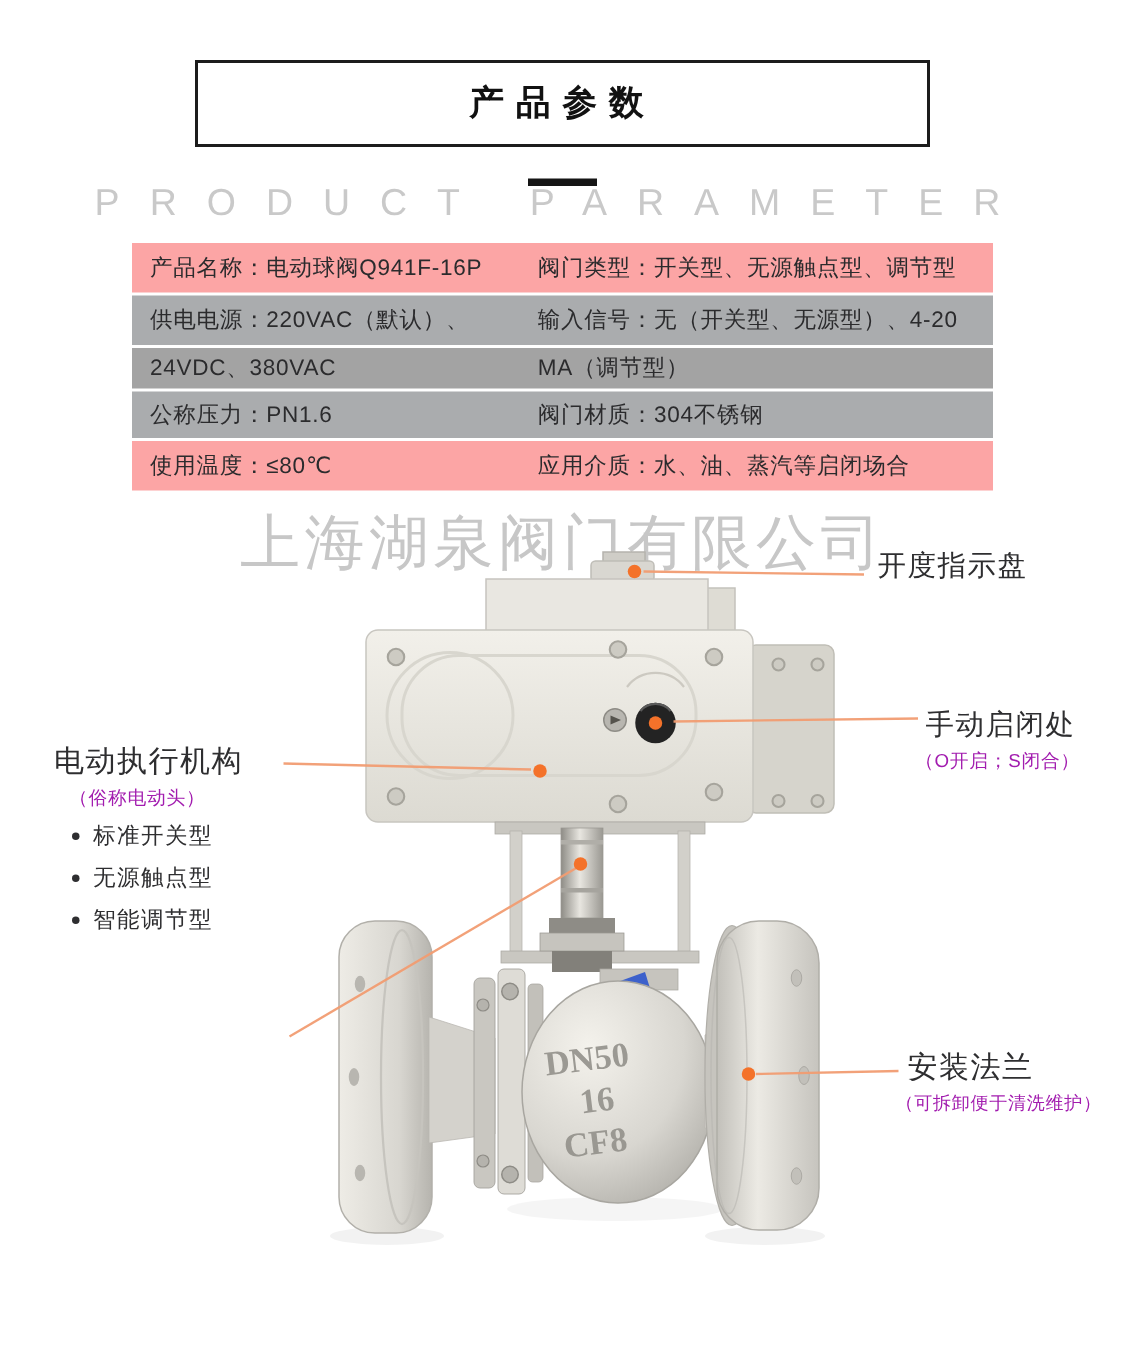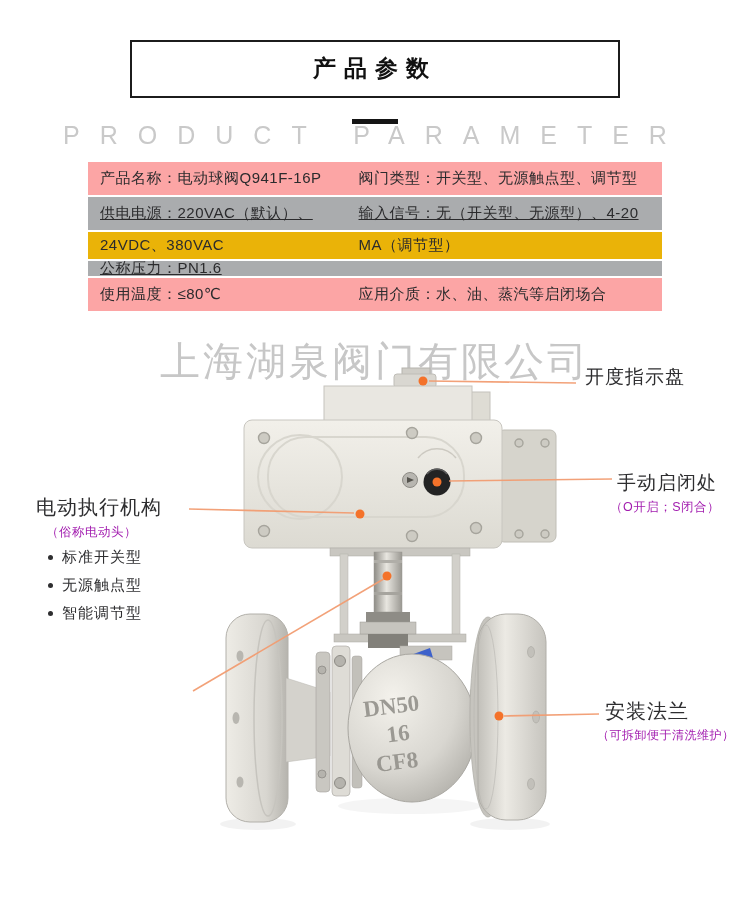--- a/index.html
+++ b/index.html
@@ -14,23 +14,23 @@
           white-space:nowrap;z-index:3;margin-top:44px;}
   .title-cn{position:absolute;left:130px;width:490px;top:53px;text-align:center;
             font-size:23px;font-weight:bold;letter-spacing:8px;color:#111;z-index:4;}
   .title-dash{position:absolute;left:352px;top:119px;width:46px;height:5px;background:#151515;z-index:4;}
 
   
   .spec{position:absolute;left:88px;top:162px;width:574px;z-index:4;}
   .spec .row{display:flex;align-items:center;padding:0 12px;margin-bottom:2px;
              font-size:15px;letter-spacing:0.5px;}
   .spec .row.light{background:#fca5a5;}
-  .spec .row.dark{background:#aaacae;text-decoration:underline;}
-  .spec .row.plain{background:#eab308;}
-  .r1{height:33px}.r2{height:33px}.r3{height:27px}.r4{height:15px}.r5{height:33px}
+  .spec .row.dark{background:#aaacae;}
+  .spec .row.plain{background:#a3a3a3;}
+  .r1{height:33px}.r2{height:33px}.r3{height:27px}.r4{height:31px}.r5{height:33px}
   .cell-l{width:47%;}
   .cell-r{width:53%;}
 
   
   .watermark{position:absolute;left:0;width:750px;top:334px;text-align:center;
              font-size:40px;letter-spacing:3px;color:#c7c7c7;z-index:1;
              font-family:Liberation Serif, serif;white-space:nowrap;}
 
   
   svg.art{position:absolute;left:0;top:0;z-index:2;}
@@ -69,20 +69,21 @@
     <div class="row dark r2">
       <span class="cell-l">供电电源：220VAC（默认）、</span>
       <span class="cell-r">输入信号：无（开关型、无源型）、4-20</span>
     </div>
     <div class="row plain r3">
       <span class="cell-l">24VDC、380VAC</span>
       <span class="cell-r">MA（调节型）</span>
     </div>
     <div class="row dark r4">
       <span class="cell-l">公称压力：PN1.6</span>
+      <span class="cell-r">阀门材质：304不锈钢</span>
     </div>
     <div class="row light r5">
       <span class="cell-l">使用温度：≤80℃</span>
       <span class="cell-r">应用介质：水、油、蒸汽等启闭场合</span>
     </div>
   </div>
 
   <div class="watermark">上海湖泉阀门有限公司</div>
 
   <svg class="art" width="750" height="898" viewBox="0 0 750 898">

